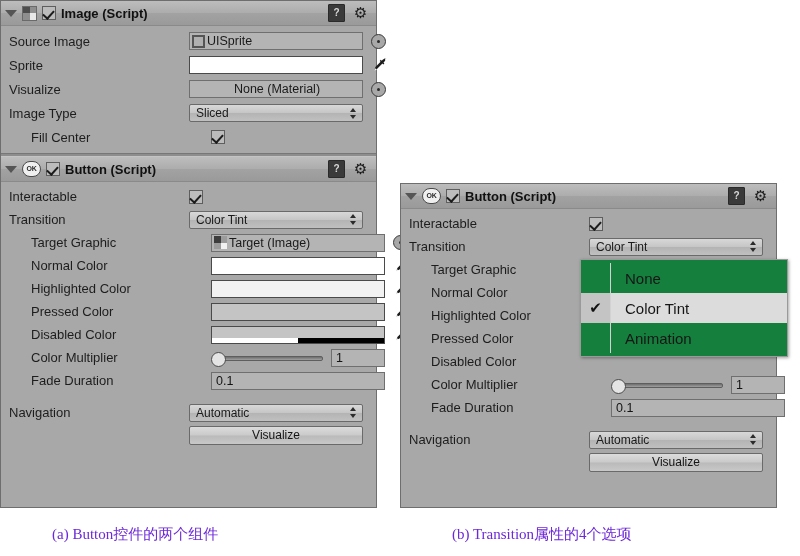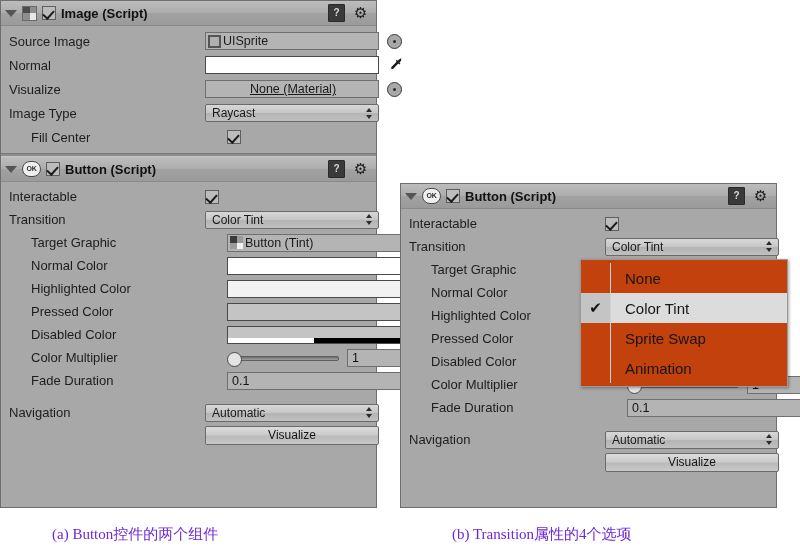--- a/index.html
+++ b/index.html
@@ -143,21 +143,20 @@
   }
 
   
   .rows { padding: 3px 0 4px 0; }
   .row {
     height: 24px;
     display: flex;
     align-items: center;
     padding: 0 6px 0 8px;
     box-sizing: border-box;
-    gap: 16px;
   }
   .row.tight { height: 23px; }
   .label {
     font-size: 13px;
     color: #1d1d1d;
     white-space: nowrap;
     flex: 0 0 auto;
   }
   .label.indent { padding-left: 22px; }
   .label-col { width: 180px; flex: 0 0 auto; }
@@ -338,21 +337,21 @@
   }
 
   .gap { height: 9px; }
 
   
   .dropdown {
     position: absolute;
     left: 580px;
     top: 259px;
     width: 208px;
-    background: #c2410c;
+    background: #15803d;
     border: 1px solid #9a9a9a;
     box-shadow: 1px 1px 3px rgba(0,0,0,0.35);
     z-index: 50;
     padding: 3px 0;
     box-sizing: border-box;
   }
   .dd-item {
     height: 30px;
     display: flex;
     align-items: center;
@@ -417,48 +416,48 @@
         <div class="field-col">
           <div class="objfield">
             <div class="obj-thumb sprite"></div>
             <div class="obj-text">UISprite</div>
           </div>
           <div class="obj-dot"></div>
         </div>
       </div>
 
       <div class="row">
-        <div class="label label-col">Normal</div>
+        <div class="label label-col">Sprite</div>
         <div class="field-col">
           <div class="colorfield" style="background:#ffffff;"></div>
           <div class="eyedrop">
             <svg width="18" height="18" viewBox="0 0 18 18">
                 <path d="M13.5 2.2c1 1 1 2.4 0 3.3l-1 1 .9.9-1.1 1.1-.9-.9-5.2 5.2-2.6.8.8-2.6 5.2-5.2-.9-.9L9.8 3.8l.9.9 1-1c.9-1 2.3-1 3.8-1.5z" fill="#1c1c1c"></path>
                 <path d="M4.3 12.2l1.5 1.5-2.3.8z" fill="#f0f0f0"></path>
               </svg>
           </div>
         </div>
       </div>
 
       <div class="row">
         <div class="label label-col">Visualize</div>
         <div class="field-col">
-          <div class="objfield" style="justify-content:center;text-decoration:underline;">
+          <div class="objfield" style="justify-content:center;">
             <div class="obj-text">None (Material)</div>
           </div>
           <div class="obj-dot"></div>
         </div>
       </div>
 
 
       <div class="row">
         <div class="label label-col">Image Type</div>
         <div class="field-col">
           <div class="popupfield">
-            <div class="popup-text">Raycast</div>
+            <div class="popup-text">Sliced</div>
             <div class="updown"></div>
           </div>
         </div>
       </div>
 
       <div class="row">
         <div class="label label-col indent">Fill Center</div>
         <div class="field-col">
           <div class="chk checked"></div>
         </div>
@@ -497,21 +496,21 @@
             <div class="updown"></div>
           </div>
         </div>
       </div>
 
       <div class="row tight">
         <div class="label label-col indent">Target Graphic</div>
         <div class="field-col">
           <div class="objfield">
             <div class="obj-thumb checker"></div>
-            <div class="obj-text">Button (Tint)</div>
+            <div class="obj-text">Target (Image)</div>
           </div>
           <div class="obj-dot"></div>
         </div>
       </div>
 
       <div class="row tight">
         <div class="label label-col indent">Normal Color</div>
         <div class="field-col">
           <div class="colorfield" style="background:#ffffff;"></div>
           <div class="eyedrop">
@@ -710,22 +709,18 @@
   <div class="dd-item">
     <div class="dd-check"></div>
     <div class="dd-label">None</div>
   </div>
   <div class="dd-item selected">
     <div class="dd-check">✔</div>
     <div class="dd-label">Color Tint</div>
   </div>
   <div class="dd-item">
     <div class="dd-check"></div>
-    <div class="dd-label">Sprite Swap</div>
-  </div>
-  <div class="dd-item">
-    <div class="dd-check"></div>
     <div class="dd-label">Animation</div>
   </div>
 </div>
 
 <div class="caption" id="caption-a">(a) Button控件的两个组件</div>
 <div class="caption" id="caption-b">(b) Transition属性的4个选项</div>
 
 </body></html>

